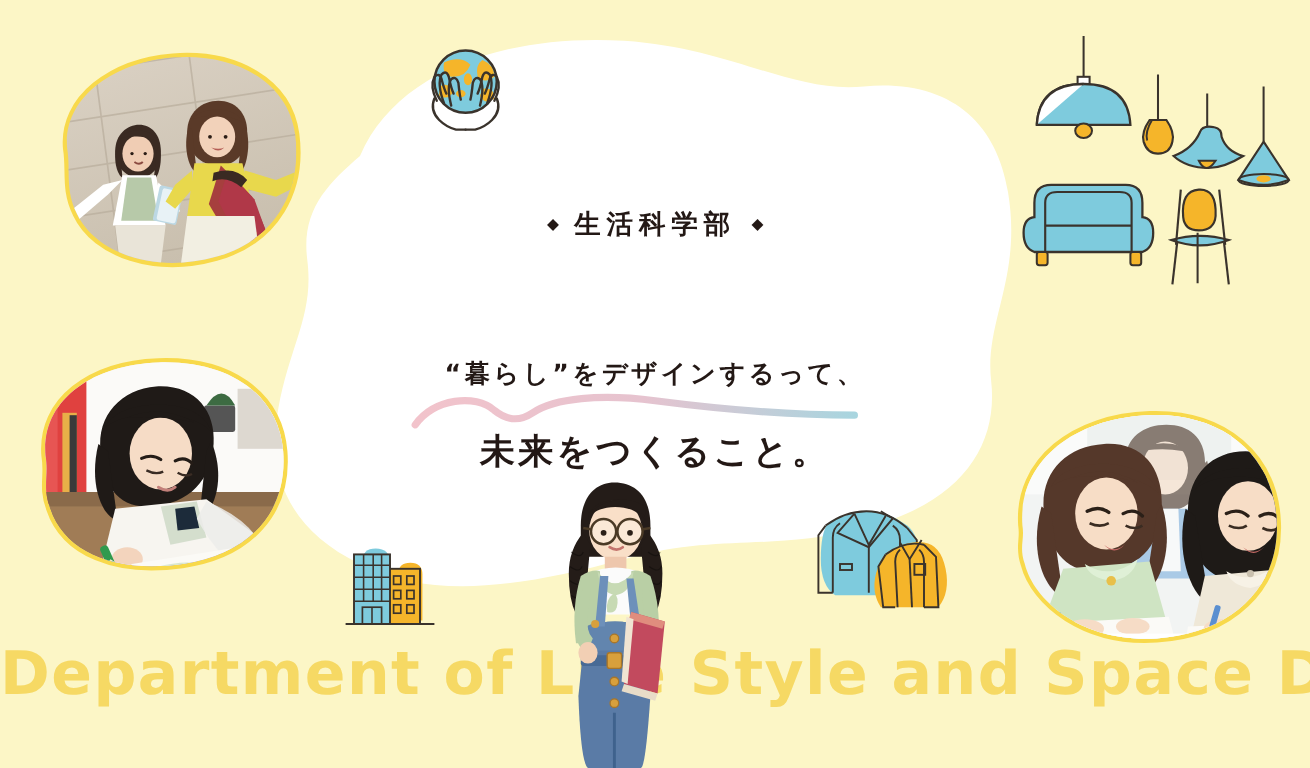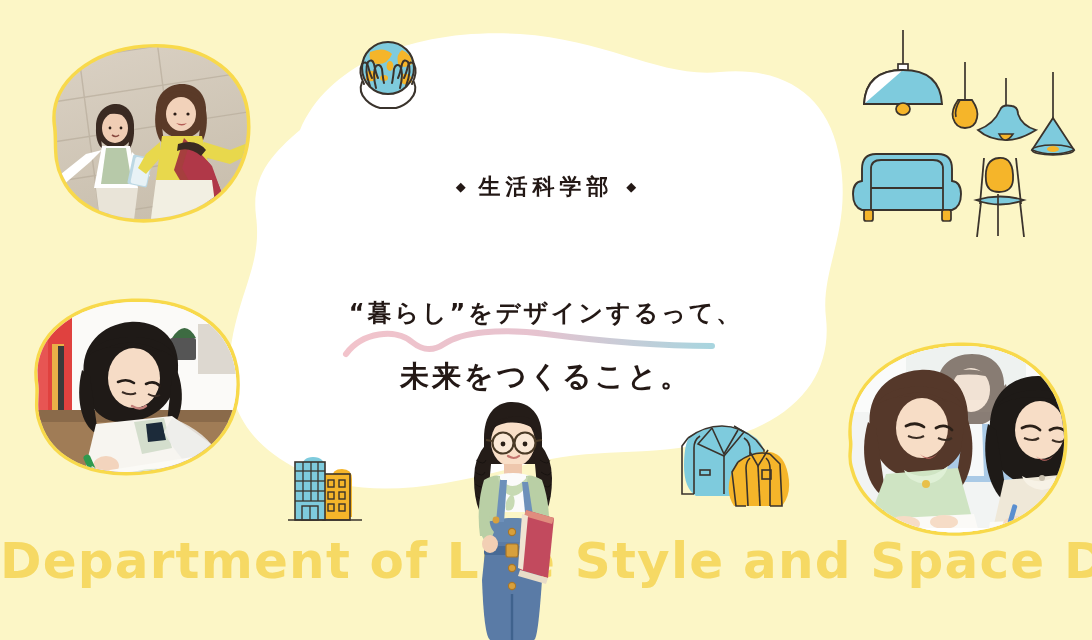--- a/index.html
+++ b/index.html
@@ -39,21 +39,21 @@
   }
   .faculty .dia{font-size:13px;vertical-align:3px;letter-spacing:0;}
   .dept-title{
     position:absolute;left:0;top:205px;width:1092px;text-align:center;
     font-size:52px;font-weight:700;color:#231815;letter-spacing:6px;
     font-family:"DejaVu Sans","Liberation Sans",sans-serif;
     line-height:1.25;
   }
   .sub1{
     position:absolute;left:0;top:297px;width:1092px;text-align:center;
-    font-size:24px;font-weight:700;color:#231815;letter-spacing:3px;
+    font-size:21px;font-weight:700;color:#231815;letter-spacing:3px;
     font-family:"DejaVu Sans","Liberation Sans",sans-serif;
   }
   .sub2{
     position:absolute;left:0;top:357px;width:1092px;text-align:center;
     font-size:29px;font-weight:700;color:#231815;letter-spacing:3px;
     font-family:"DejaVu Sans","Liberation Sans",sans-serif;
   }
   .squiggle{position:absolute;left:340px;top:326px;z-index:5;}
 
   

